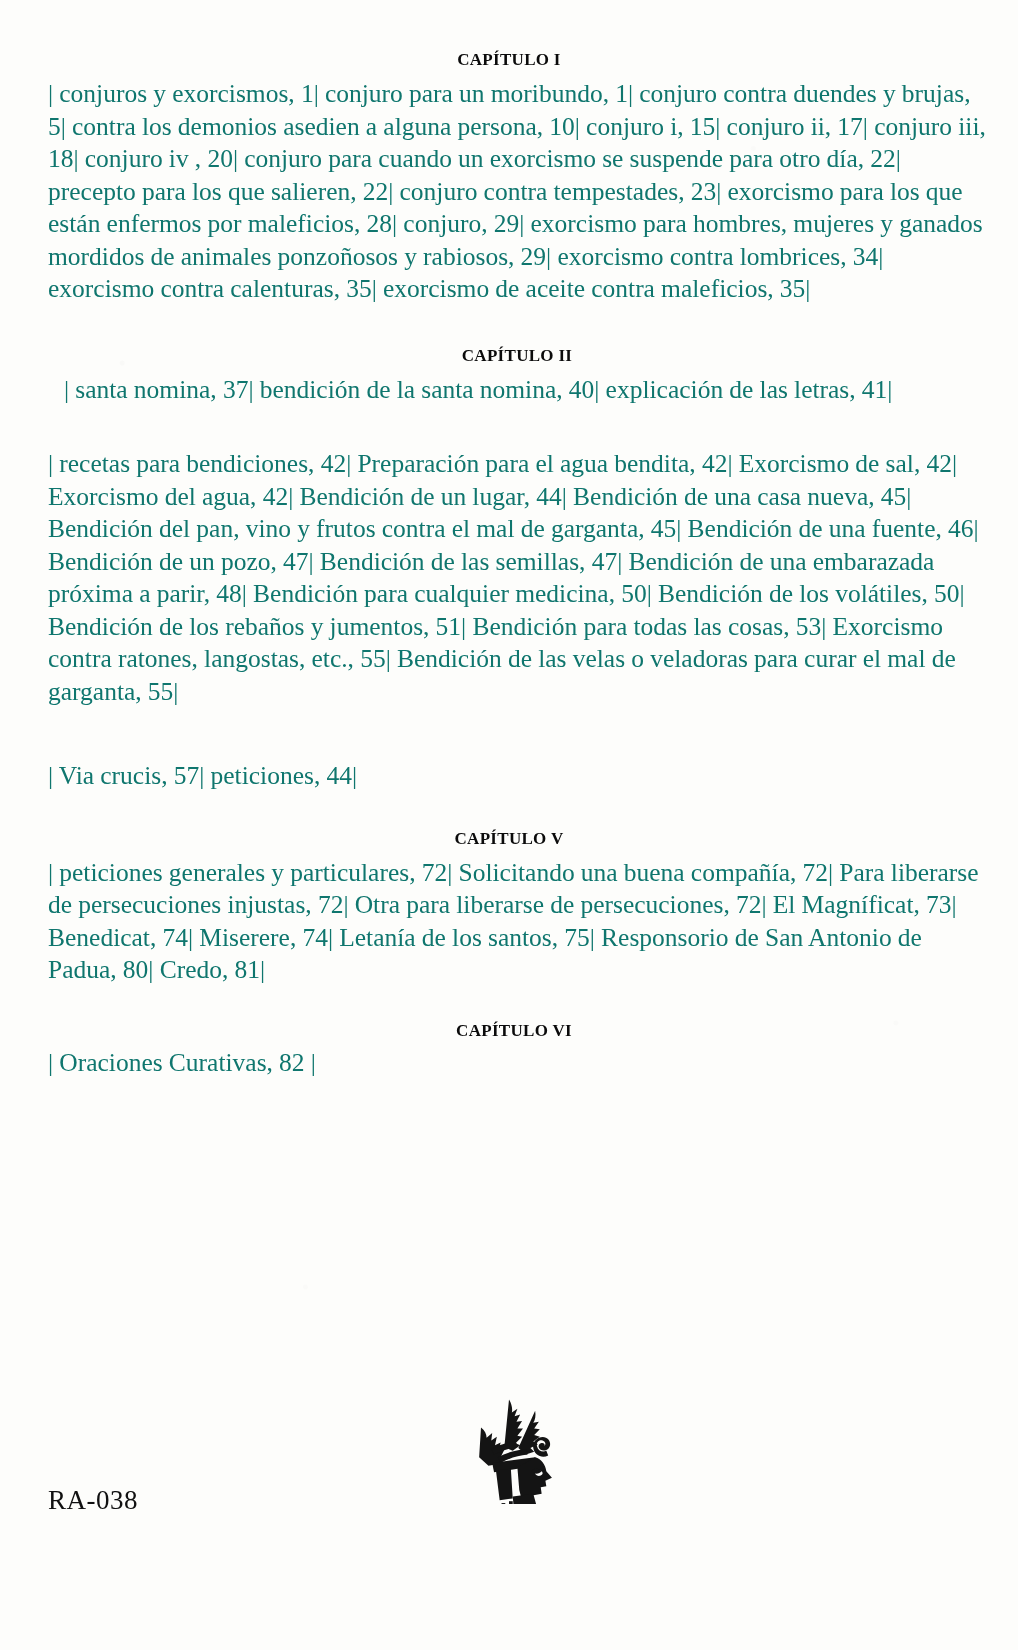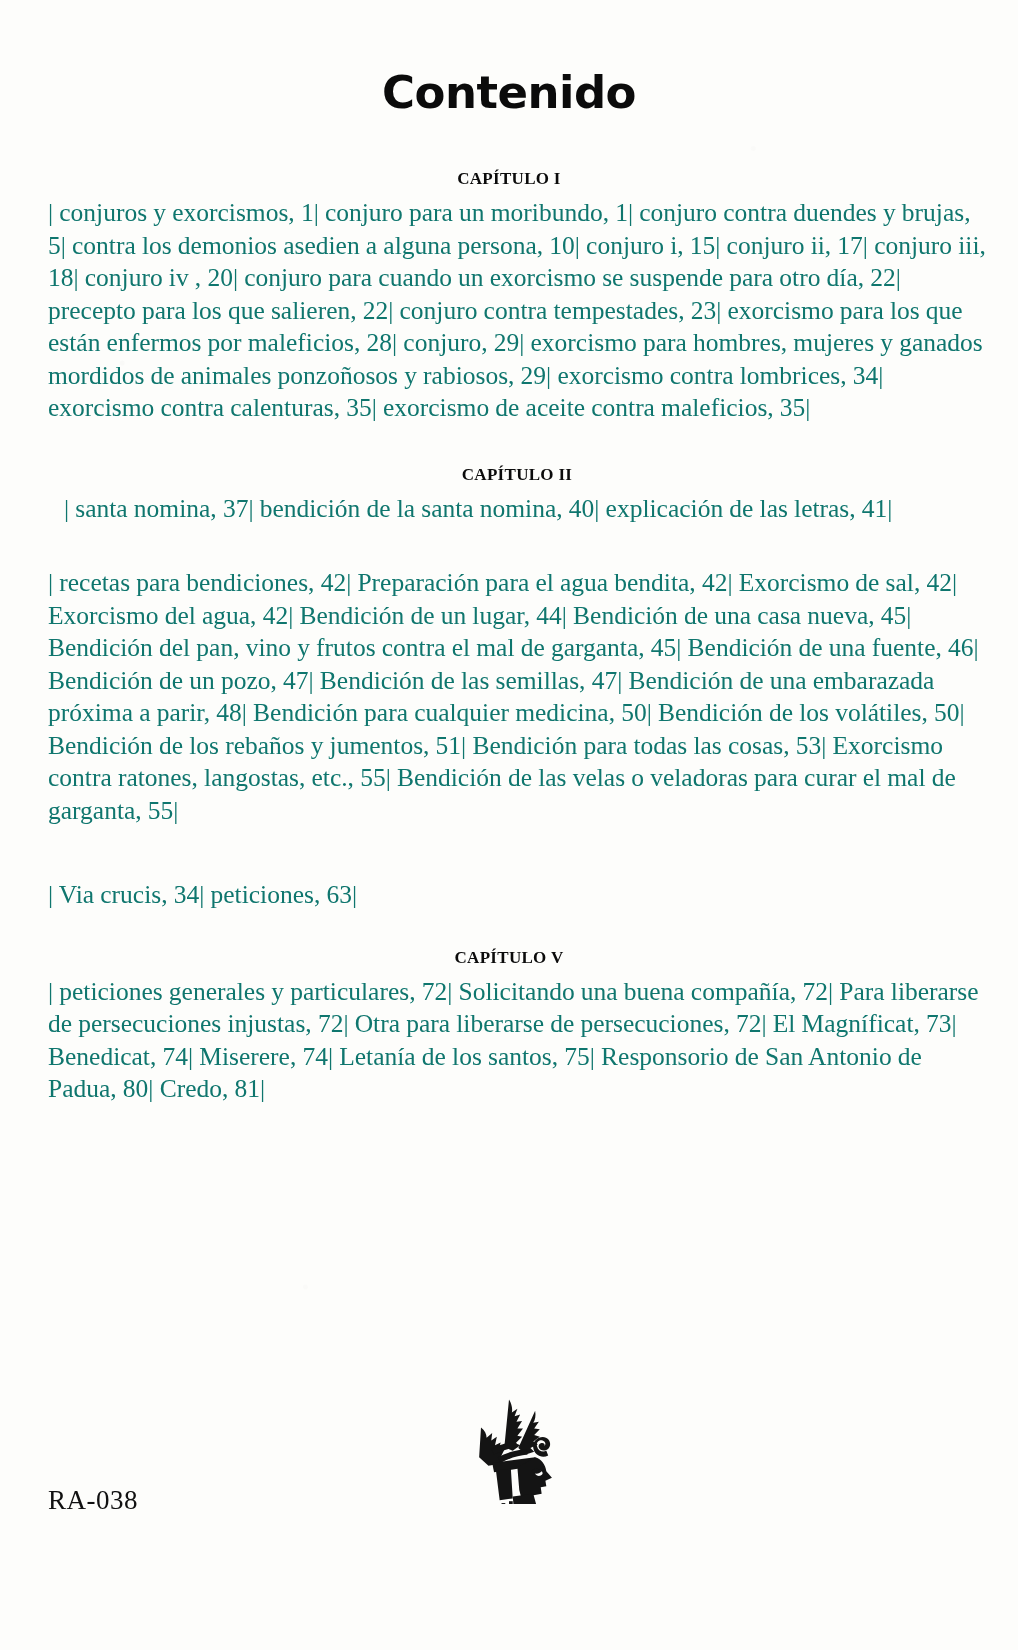--- a/index.html
+++ b/index.html
@@ -114,45 +114,48 @@
     letter-spacing: 0.5px;
     color: #111111;
   }
 </style>
 </head>
 <body>
 
 <div class="page">
   <div class="content">
 
-    <h1 class="doc-title">Contenido</h1>
 
     <section class="chapter-block sec-1">
       <h2 class="chapter-heading">CAPÍTULO I</h2>
       <p class="entries">| conjuros y exorcismos, 1| conjuro para un moribundo, 1| conjuro contra duendes y brujas, 5| contra los demonios asedien a alguna persona, 10| conjuro i, 15| conjuro ii, 17| conjuro iii, 18| conjuro iv , 20| conjuro para cuando un exorcismo se suspende para otro día, 22| precepto para los que salieren, 22| conjuro contra tempestades, 23| exorcismo para los que están enfermos por maleficios, 28| conjuro, 29| exorcismo para hombres, mujeres y ganados mordidos de animales ponzoñosos y rabiosos, 29| exorcismo contra lombrices, 34| exorcismo contra calenturas, 35| exorcismo de aceite contra maleficios, 35|</p>
     </section>
 
     <section class="chapter-block sec-2">
       <h2 class="chapter-heading">CAPÍTULO II</h2>
       <p class="entries">| santa nomina, 37| bendición de la santa nomina, 40| explicación de las letras, 41|</p>
     </section>
 
     <section class="chapter-block sec-3">
       <p class="entries">| recetas para bendiciones, 42| Preparación para el agua bendita, 42| Exorcismo de sal, 42| Exorcismo del agua, 42| Bendición de un lugar, 44| Bendición de una casa nueva, 45| Bendición del pan, vino y frutos contra el mal de garganta, 45| Bendición de una fuente, 46| Bendición de un pozo, 47| Bendición de las semillas, 47| Bendición de una embarazada próxima a parir, 48| Bendición para cualquier medicina, 50| Bendición de los volátiles, 50| Bendición de los rebaños y jumentos, 51| Bendición para todas las cosas, 53| Exorcismo contra ratones, langostas, etc., 55| Bendición de las velas o veladoras para curar el mal de garganta, 55|</p>
     </section>
 
     <section class="chapter-block sec-4">
-      <p class="entries">| Via crucis, 34| peticiones, 63|</p>
+      <p class="entries">| Via crucis, 57| peticiones, 44|</p>
     </section>
 
     <section class="chapter-block sec-5">
       <h2 class="chapter-heading">CAPÍTULO V</h2>
       <p class="entries">| peticiones generales y particulares, 72| Solicitando una buena compañía, 72| Para liberarse de persecuciones injustas, 72| Otra para liberarse de persecuciones, 72| El Magníficat, 73| Benedicat, 74| Miserere, 74| Letanía de los santos, 75| Responsorio de San Antonio de Padua, 80| Credo, 81|</p>
     </section>
 
+    <section class="chapter-block sec-6">
+      <h2 class="chapter-heading">CAPÍTULO VI</h2>
+      <p class="entries">| Oraciones Curativas, 82 |</p>
+    </section>
 
   </div>
 
   <div class="emblem-wrap">
     <svg class="emblem" viewBox="0 0 120 120" aria-hidden="true">
       <g fill="#141414">
 
         <path d="M60 8 c3 5 4 10 3 14 l6 -4 -3 8 6 -2 -4 8 6 -1 -5 8 6 0 -6 8 5 1 -7 7 5 2 -8 6 -9 -4 z"></path>
         <path d="M88 20 c1 5 0 10 -2 13 l6 -1 -5 7 6 1 -6 6 6 2 -7 5 5 3 -8 4 4 4 -9 3 -8 -7 z"></path>
         <path d="M30 38 c4 3 6 7 6 11 l6 -5 -1 8 6 -4 -2 9 6 -3 -2 9 6 -1 -4 8 5 1 -6 6 -12 2 -10 -9 z"></path>

